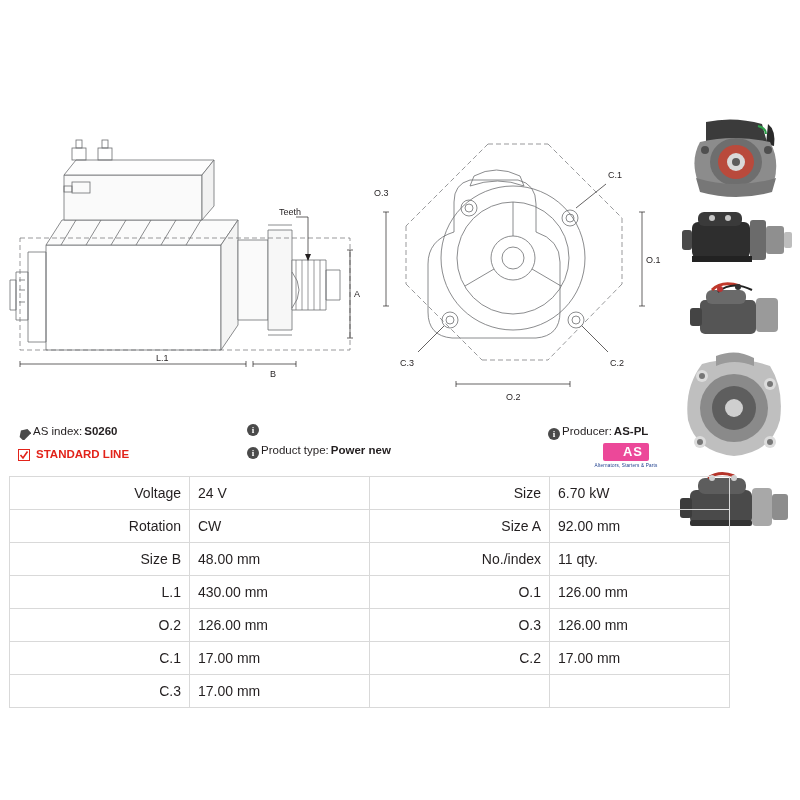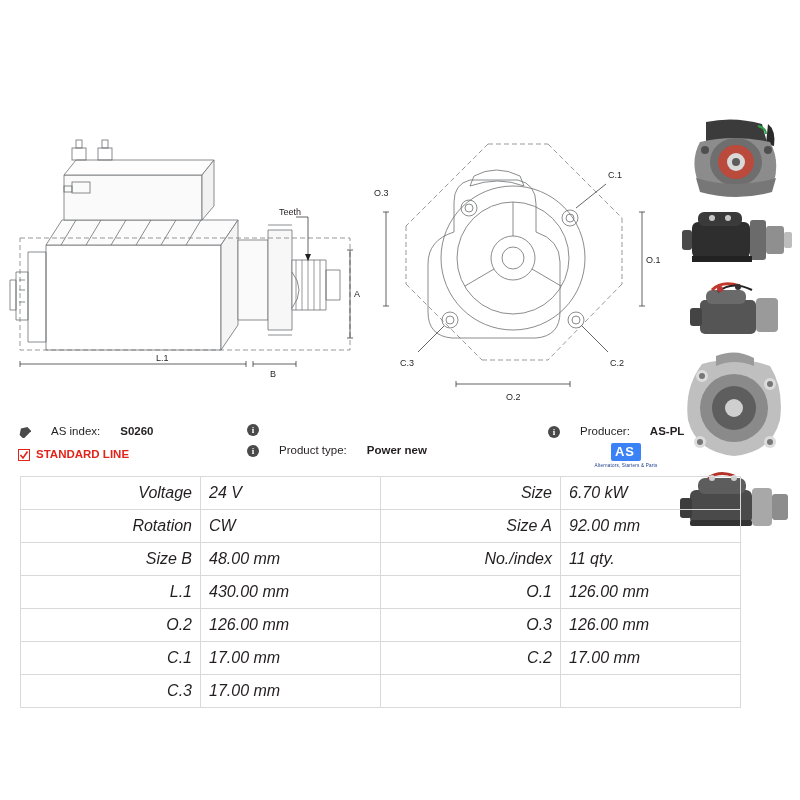--- a/index.html
+++ b/index.html
@@ -61,22 +61,22 @@
   .info-col {
     position: absolute;
     font-size: 11.5px;
     line-height: 17px;
   }
   .info-col.c1 { left: 18px; top: 3px; width: 230px; }
   .info-col.c2 { left: 247px; top: 3px; width: 300px; }
   .info-col.c3 { left: 548px; top: 3px; width: 250px; }
   .info-line {
     display: flex;
-    align-items: center;
-    gap: 20px;
+    align-items: flex-end;
+    gap: 2px;
     margin-bottom: 6px;
     white-space: nowrap;
   }
   .info-line .txt { font-size: 11.5px; }
   .bold { font-weight: bold; }
   .std-line {
     color: #e2231a;
     font-weight: bold;
     font-size: 11.5px;
     display: flex;
@@ -110,46 +110,45 @@
   }
   
   .aspl-logo {
     position: absolute;
     right: 128px; top: 22px;
     width: 92px;
     text-align: center;
   }
   .aspl-mark {
     display: inline-block;
-    background: #3b82f6;
+    background: #ec4899;
     color: #fff;
     font-weight: bold;
     font-size: 13px;
     letter-spacing: 1px;
-    padding: 1px 6px 2px 4px;
+    padding: 1px 6px 2px 20px;
     border-radius: 2px;
     font-family: "Liberation Sans", sans-serif;
   }
   .aspl-sub {
     font-size: 4.6px;
     color: #1a3c8c;
     letter-spacing: 0.2px;
     margin-top: 2px;
     white-space: nowrap;
   }
 
   
   .spec-table {
     position: absolute;
-    left: 20px; top: 476px;
+    left: 9px; top: 476px;
     width: 655px;
     border-collapse: collapse;
     table-layout: fixed;
-    font-size: 16px;
-    font-style: italic;
+    font-size: 14px;
   }
   .spec-table td {
     border: 1px solid #d9d9d9;
     height: 26px;
     padding: 3px 8px;
     vertical-align: middle;
     color: #231f20;
   }
   .spec-table td.label {
     text-align: right;

